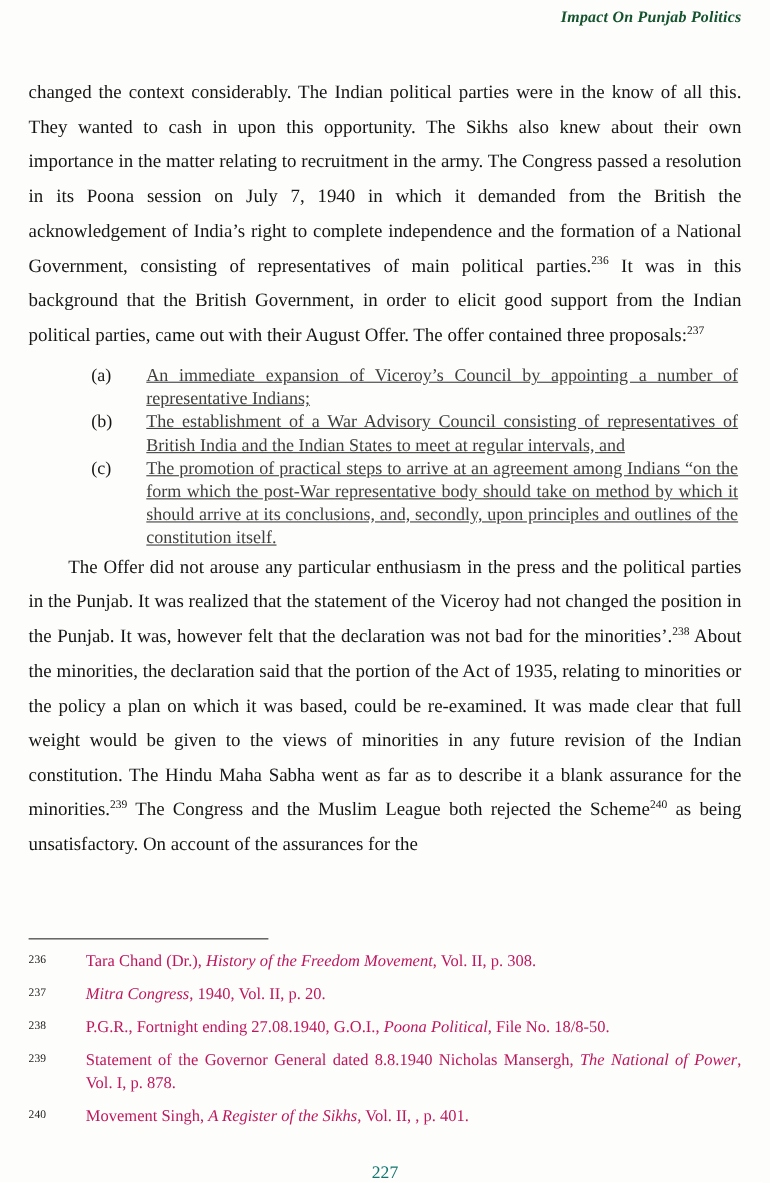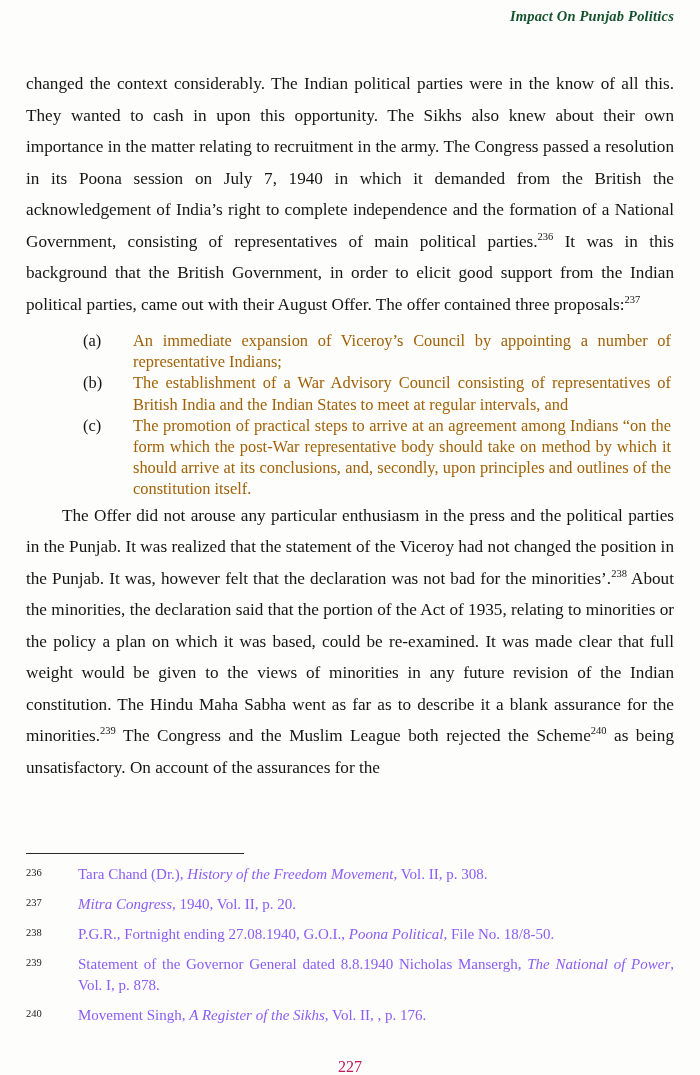--- a/index.html
+++ b/index.html
@@ -77,21 +77,22 @@
   }
   .proposal-label {
     width: 50px;
     flex: 0 0 50px;
     color: #151515;
   }
   .proposal-text {
     flex: 1 1 auto;
     text-align: justify;
     text-justify: inter-word;
-    color: #a16207;
+    color: #404040;
+    text-decoration: underline;
   }
 
   .after-list { margin-top: 20px; }
 
   
   .footnote-rule {
     position: absolute;
     left: 26px;
     top: 853px;
     width: 218px;
@@ -116,33 +117,33 @@
     line-height: 16px;
     padding-top: 1px;
     color: #1c1c1c;
   }
   .footnote-text {
     flex: 1 1 auto;
     font-size: 15px;
     line-height: 21px;
     text-align: justify;
     text-justify: inter-word;
-    color: #8b5cf6;
+    color: #be185d;
   }
   .footnote-text i { font-style: italic; }
 
   
   .folio {
     position: absolute;
     left: 0;
     right: 0;
     top: 1058px;
     text-align: center;
     font-size: 16px;
-    color: #be185d;
+    color: #0f766e;
     overflow: hidden;
     height: 17px;
   }
 </style>
 </head>
 <body>
 
 <div class="page">
 
   <div class="running-header">Impact On Punjab Politics</div>
@@ -193,20 +194,20 @@
       <div class="footnote-text"><span>P.G.R., Fortnight ending 27.08.1940, G.O.I., </span><i>Poona Political</i><span>, File No. 18/8-50.</span></div>
     </div>
 
     <div class="footnote">
       <div class="footnote-num">239</div>
       <div class="footnote-text"><span>Statement of the Governor General dated 8.8.1940 Nicholas Mansergh, </span><i>The National of Power</i><span>, Vol. I, p. 878.</span></div>
     </div>
 
     <div class="footnote">
       <div class="footnote-num">240</div>
-      <div class="footnote-text"><span>Movement Singh, </span><i>A Register of the Sikhs,</i><span> Vol. II, , p. 176.</span></div>
+      <div class="footnote-text"><span>Movement Singh, </span><i>A Register of the Sikhs,</i><span> Vol. II, , p. 401.</span></div>
     </div>
 
   </div>
 
   <div class="folio">227</div>
 
 </div>
 
 </body></html>

